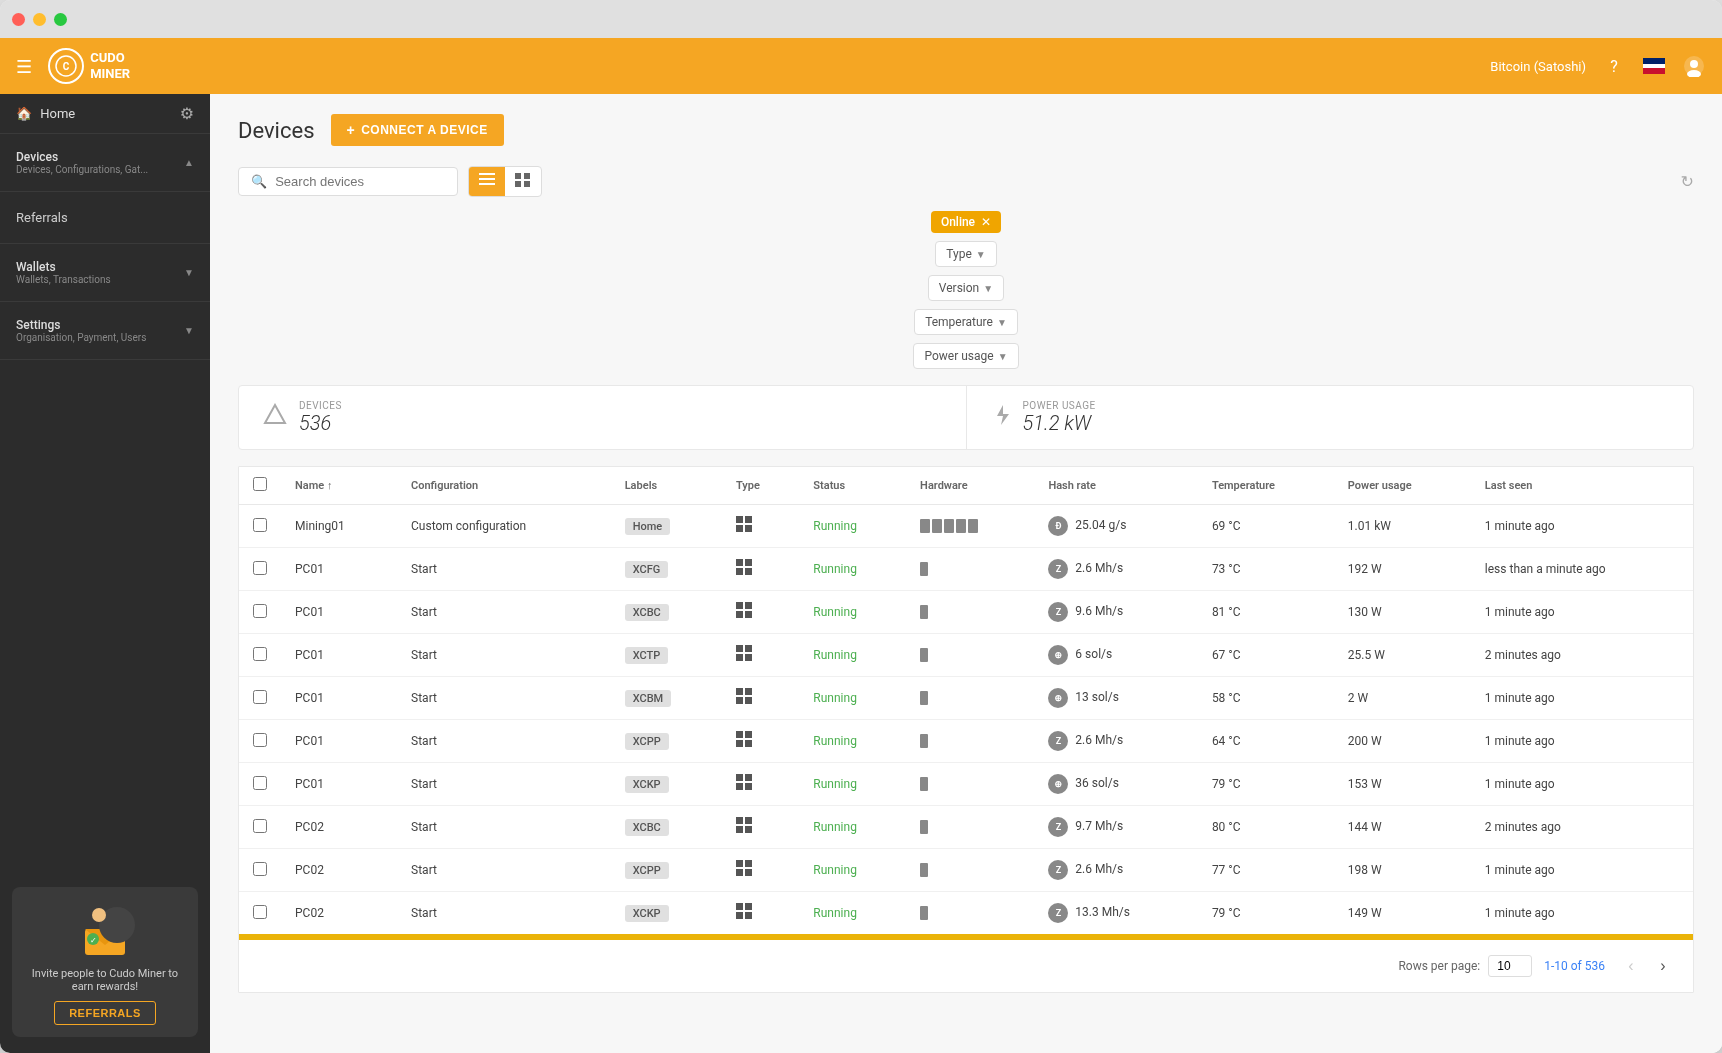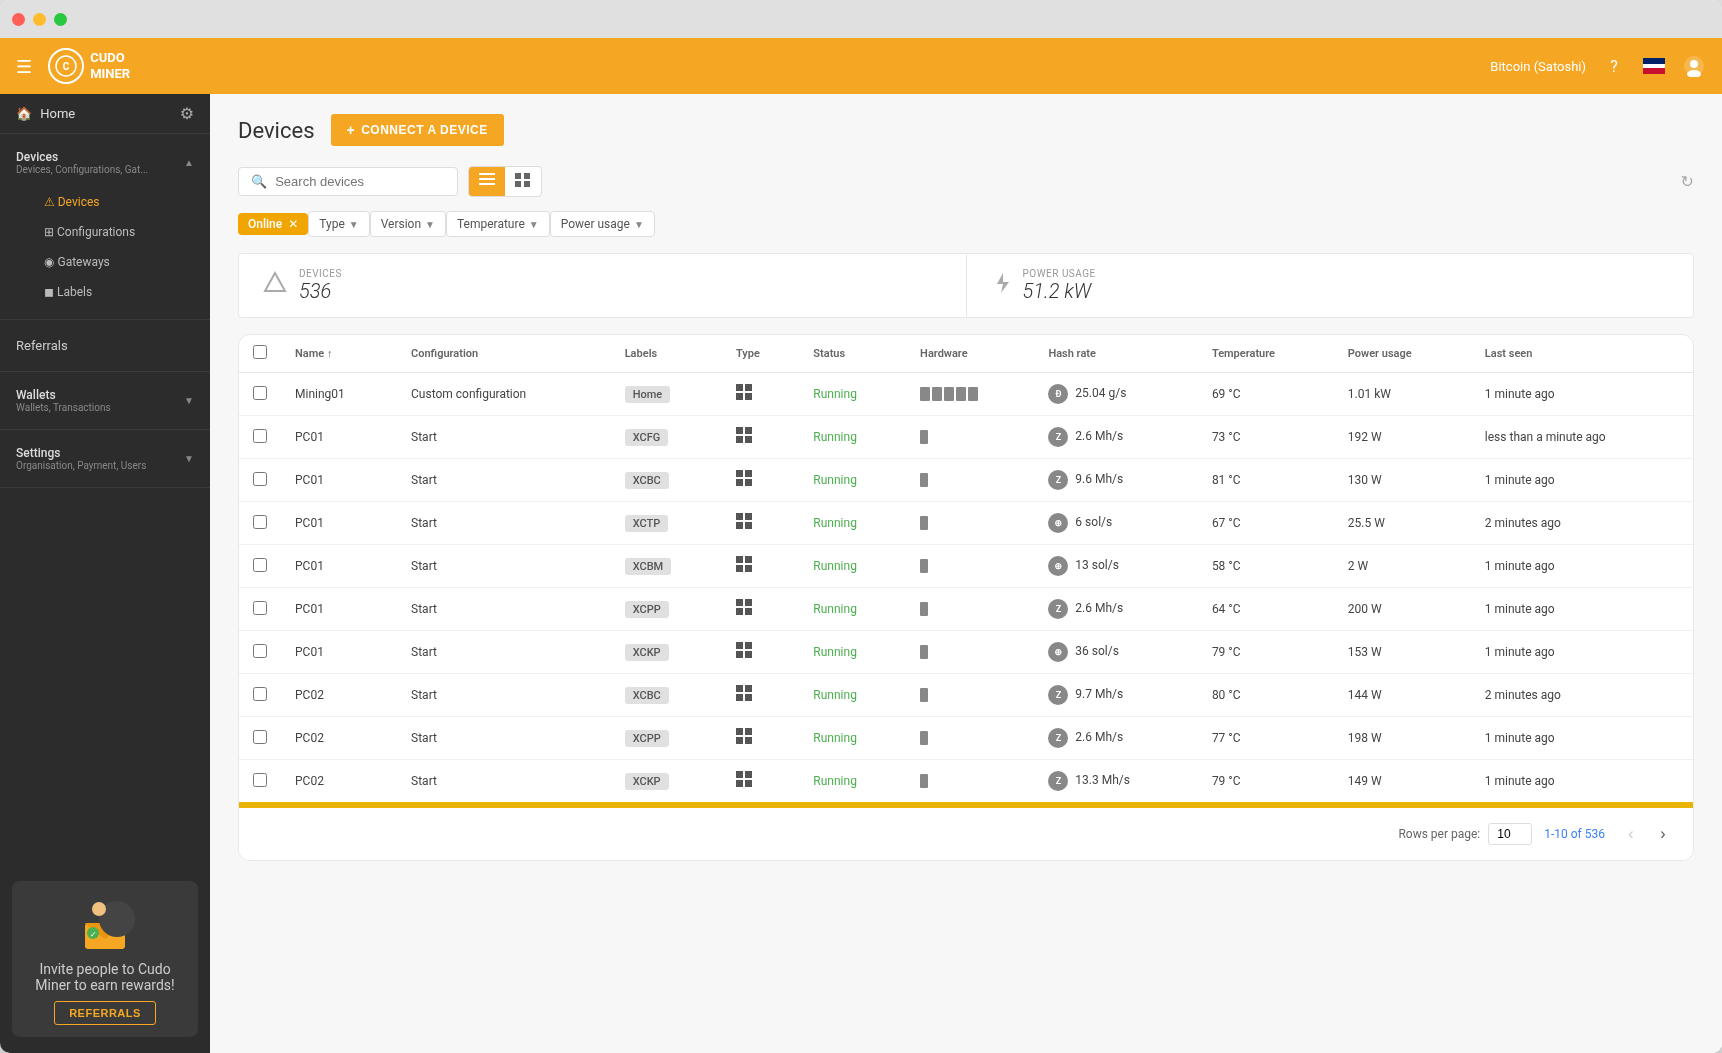--- a/index.html
+++ b/index.html
@@ -35,21 +35,21 @@
     .sidebar-group-header { padding: 8px 16px; font-size: 11px; color: #aaa; display: flex; align-items: center; justify-content: space-between; }
     .sidebar-group-title { font-size: 12px; color: #ddd; font-weight: 500; }
     .sidebar-group-sub { font-size: 10px; color: #888; }
     .sidebar-group-arrow { font-size: 10px; color: #888; }
     .sidebar-sub { padding: 4px 0; }
     .sidebar-sub-item { padding: 8px 16px 8px 44px; cursor: pointer; color: #bbb; font-size: 12px; }
     .sidebar-sub-item.active { color: #f5a623; }
 
     .sidebar-referral { margin: auto 12px 16px; background: #3a3a3a; border-radius: 8px; padding: 12px; text-align: center; }
     .referral-image { width: 80px; height: 60px; margin: 0 auto 8px; position: relative; }
-    .referral-text { font-size: 14px; color: #ccc; margin-bottom: 8px; }
+    .referral-text { font-size: 11px; color: #ccc; margin-bottom: 8px; }
     .referral-btn { border: 1px solid #f5a623; color: #f5a623; background: transparent; padding: 5px 14px; font-size: 11px; font-weight: bold; border-radius: 3px; cursor: pointer; letter-spacing: 0.5px; }
 
     
     .content { flex: 1; overflow-y: auto; background: #f7f7f7; }
     .content-inner { padding: 20px 28px; }
 
     
     .page-header { display: flex; align-items: center; gap: 16px; margin-bottom: 20px; }
     .page-title { font-size: 22px; font-weight: 400; color: #333; }
     .connect-btn { background: #f5a623; color: white; border: none; padding: 8px 16px; font-size: 12px; font-weight: bold; border-radius: 3px; cursor: pointer; display: flex; align-items: center; gap: 6px; letter-spacing: 0.5px; }
@@ -60,36 +60,36 @@
     .toolbar-left { display: flex; align-items: center; gap: 10px; }
     .search-box { display: flex; align-items: center; gap: 8px; background: white; border: 1px solid #ddd; border-radius: 4px; padding: 6px 12px; width: 220px; }
     .search-icon { color: #aaa; font-size: 13px; }
     .search-input { border: none; outline: none; font-size: 13px; color: #333; width: 100%; background: transparent; }
     .view-toggle { display: flex; border: 1px solid #ddd; border-radius: 4px; overflow: hidden; background: white; }
     .view-btn { padding: 6px 10px; cursor: pointer; color: #666; border: none; background: transparent; font-size: 14px; }
     .view-btn.active { background: #f5a623; color: white; }
     .refresh-btn { color: #aaa; font-size: 16px; cursor: pointer; margin-left: auto; }
 
     
-    .filters { display: flex; align-items: center; margin-bottom: 16px; flex-wrap: wrap; }
+    .filters { display: flex; align-items: center; gap: 8px; margin-bottom: 16px; flex-wrap: wrap; flex-direction: column; }
     .filter-tag { display: flex; align-items: center; gap: 4px; background: #f0a500; color: white; padding: 4px 10px; border-radius: 4px; font-size: 12px; font-weight: 500; }
     .filter-tag-close { cursor: pointer; font-size: 12px; margin-left: 2px; }
     .filter-dropdown { display: flex; align-items: center; gap: 4px; background: white; border: 1px solid #ddd; padding: 5px 10px; border-radius: 4px; font-size: 12px; cursor: pointer; color: #555; }
     .filter-arrow { font-size: 10px; color: #888; }
 
     
     .stats-bar { display: flex; gap: 0; margin-bottom: 16px; background: white; border: 1px solid #e8e8e8; border-radius: 4px; overflow: hidden; }
     .stat-item { padding: 14px 24px; display: flex; align-items: center; gap: 12px; border-right: 1px solid #e8e8e8; flex: 1; }
     .stat-item:last-child { border-right: none; }
     .stat-icon { font-size: 20px; color: #999; }
     .stat-label { font-size: 10px; color: #999; text-transform: uppercase; letter-spacing: 0.5px; }
     .stat-value { font-size: 20px; font-weight: 300; color: #333; font-style: italic; }
 
     
-    .table-container { background: white; border: 1px solid #e8e8e8; border-radius: 12px; overflow: hidden; }
+    .table-container { background: white; border: 1px solid #e8e8e8; border-radius: 1px; overflow: hidden; }
     table { width: 100%; border-collapse: collapse; }
     thead tr { border-bottom: 1px solid #e8e8e8; }
     th { padding: 10px 14px; text-align: left; font-size: 11px; font-weight: 600; color: #666; white-space: nowrap; }
     td { padding: 11px 14px; font-size: 12px; color: #444; border-bottom: 1px solid #f0f0f0; vertical-align: middle; }
     tr:last-child td { border-bottom: none; }
     .checkbox-col { width: 36px; }
     input[type="checkbox"] { cursor: pointer; width: 14px; height: 14px; }
     .status-running { color: #4caf50; font-size: 12px; }
     .label-badge { background: #e0e0e0; color: #555; padding: 2px 8px; border-radius: 3px; font-size: 11px; font-weight: 500; }
     .hardware-bar { display: flex; gap: 2px; }
@@ -170,38 +170,20 @@
           <span class="settings-icon">⚙</span>
         </div>
 
         <div class="sidebar-section">
           <div class="sidebar-group-header">
             <div>
               <div class="sidebar-group-title">Devices</div>
               <div class="sidebar-group-sub">Devices, Configurations, Gat...</div>
             </div>
             <span class="sidebar-group-arrow">▲</span>
-          </div>
-          <div class="sidebar-sub">
-            <div class="sidebar-sub-item active">
-              <span>⚠ </span>
-              <span>Devices</span>
-            </div>
-            <div class="sidebar-sub-item">
-              <span>⊞ </span>
-              <span>Configurations</span>
-            </div>
-            <div class="sidebar-sub-item">
-              <span>◉ </span>
-              <span>Gateways</span>
-            </div>
-            <div class="sidebar-sub-item">
-              <span>◼ </span>
-              <span>Labels</span>
-            </div>
           </div>
         </div>
 
         <div class="sidebar-section">
           <div class="sidebar-item">
             <span>Referrals</span>
           </div>
         </div>
 
         <div class="sidebar-section">

